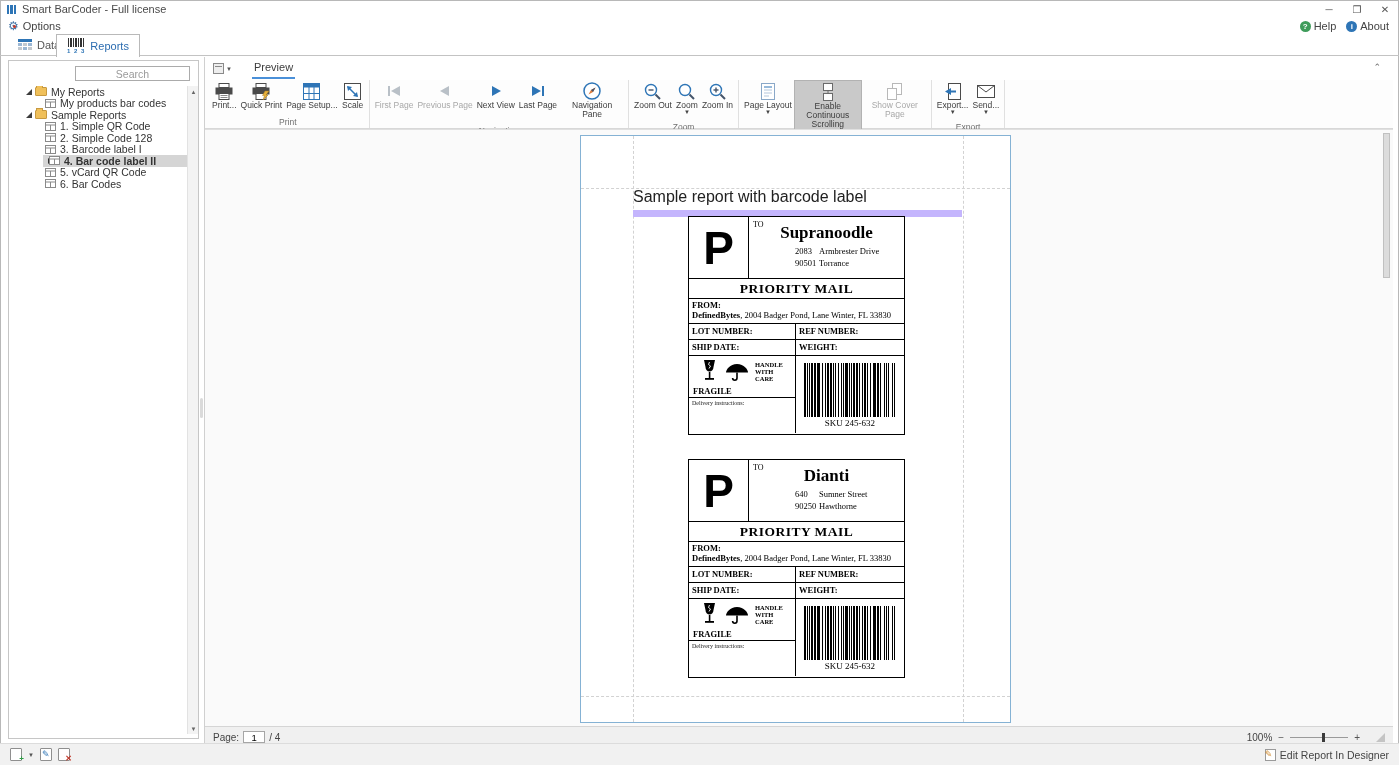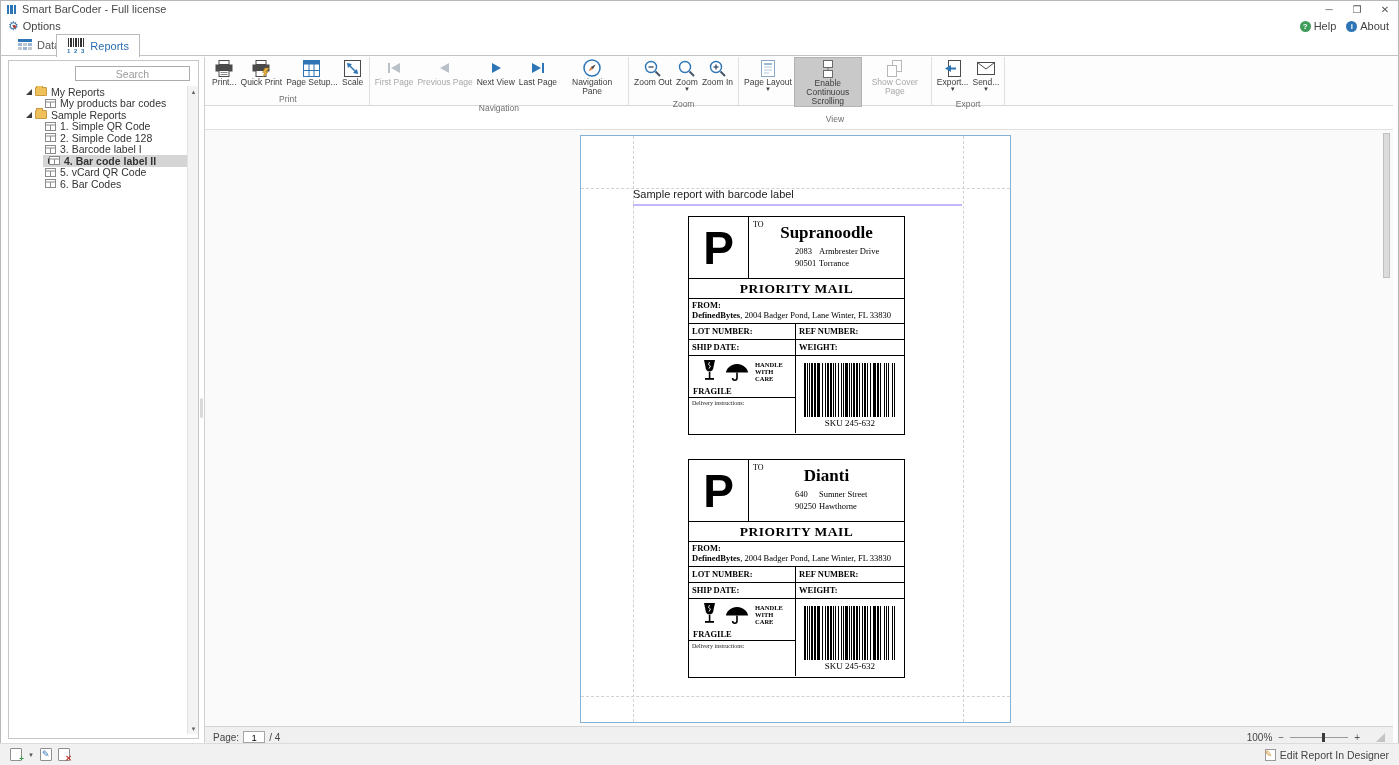--- a/index.html
+++ b/index.html
@@ -96,22 +96,22 @@
   .rbtn.active { background:#c9c9c9; border:1px solid #b2b2b2; }
   .rgl { font-size:8.5px; color:#6f6f6f; text-align:center; padding:1px 0 2px 0; }
 
   
   .preview { position:absolute; left:0; right:0; top:72px; bottom:17px; background:#fafafa; overflow:hidden;
              border-top:1px solid #e0e0e0; }
   .page { position:absolute; left:375px; top:5px; width:431px; height:588px; background:#fff;
           border:1px solid #85b2d4; }
   .guide-v { position:absolute; top:0; bottom:0; width:0; border-left:1px dashed #d2d2d2; }
   .guide-h { position:absolute; left:0; right:0; height:0; border-top:1px dashed #d2d2d2; }
-  .rtitle { position:absolute; left:52px; top:52px; width:329px; font-size:11px; color:#222;
-            padding-bottom:4px; border-bottom:2px solid #c4b5fd; }
+  .rtitle { position:absolute; left:52px; top:52px; width:329px; font-size:16px; color:#222;
+            padding-bottom:4px; border-bottom:7px solid #c4b5fd; }
 
   
   .slabel { position:absolute; left:107px; width:217px; height:219px; border:1.5px solid #000;
             font-family:"Liberation Serif", serif; color:#000; background:#fff; }
   .sl1 { top:80px; } .sl2 { top:323px; }
   .r1 { height:61px; display:flex; }
   .pcell { width:60px; border-right:1px solid #000; display:flex; align-items:center; justify-content:center;
            font-size:46px; font-weight:bold; font-family:"Liberation Sans",sans-serif; }
   .tocell { flex:1; position:relative; }
   .tolbl { position:absolute; left:4px; top:3px; font-size:8px; }
@@ -330,20 +330,28 @@
     <div class="vsb">
       <span class="ar up">▲</span>
       <span class="ar dn">▼</span>
     </div>
   </div>
 </div>
 <div class="splitnub"></div>
 
 <div class="workspace">
 
+  <div class="ribbontabs">
+    <span class="menuico">
+      <span class="sq"></span>
+      <span class="car">▼</span>
+    </span>
+    <span class="rtab">Preview</span>
+    <span class="collapsebtn">⌃</span>
+  </div>
 
   <div class="ribbon">
 
     <div class="rgroup">
       <div class="rbtns">
         <div class="rbtn">
           <span class="ric">
             <svg width="20" height="17" viewBox="0 0 20 17">
                 <rect x="5" y="0.5" width="10" height="4" fill="#fff" stroke="#4a4a4a"></rect>
                 <rect x="1.5" y="4.5" width="17" height="7" fill="#4a4a4a"></rect>

